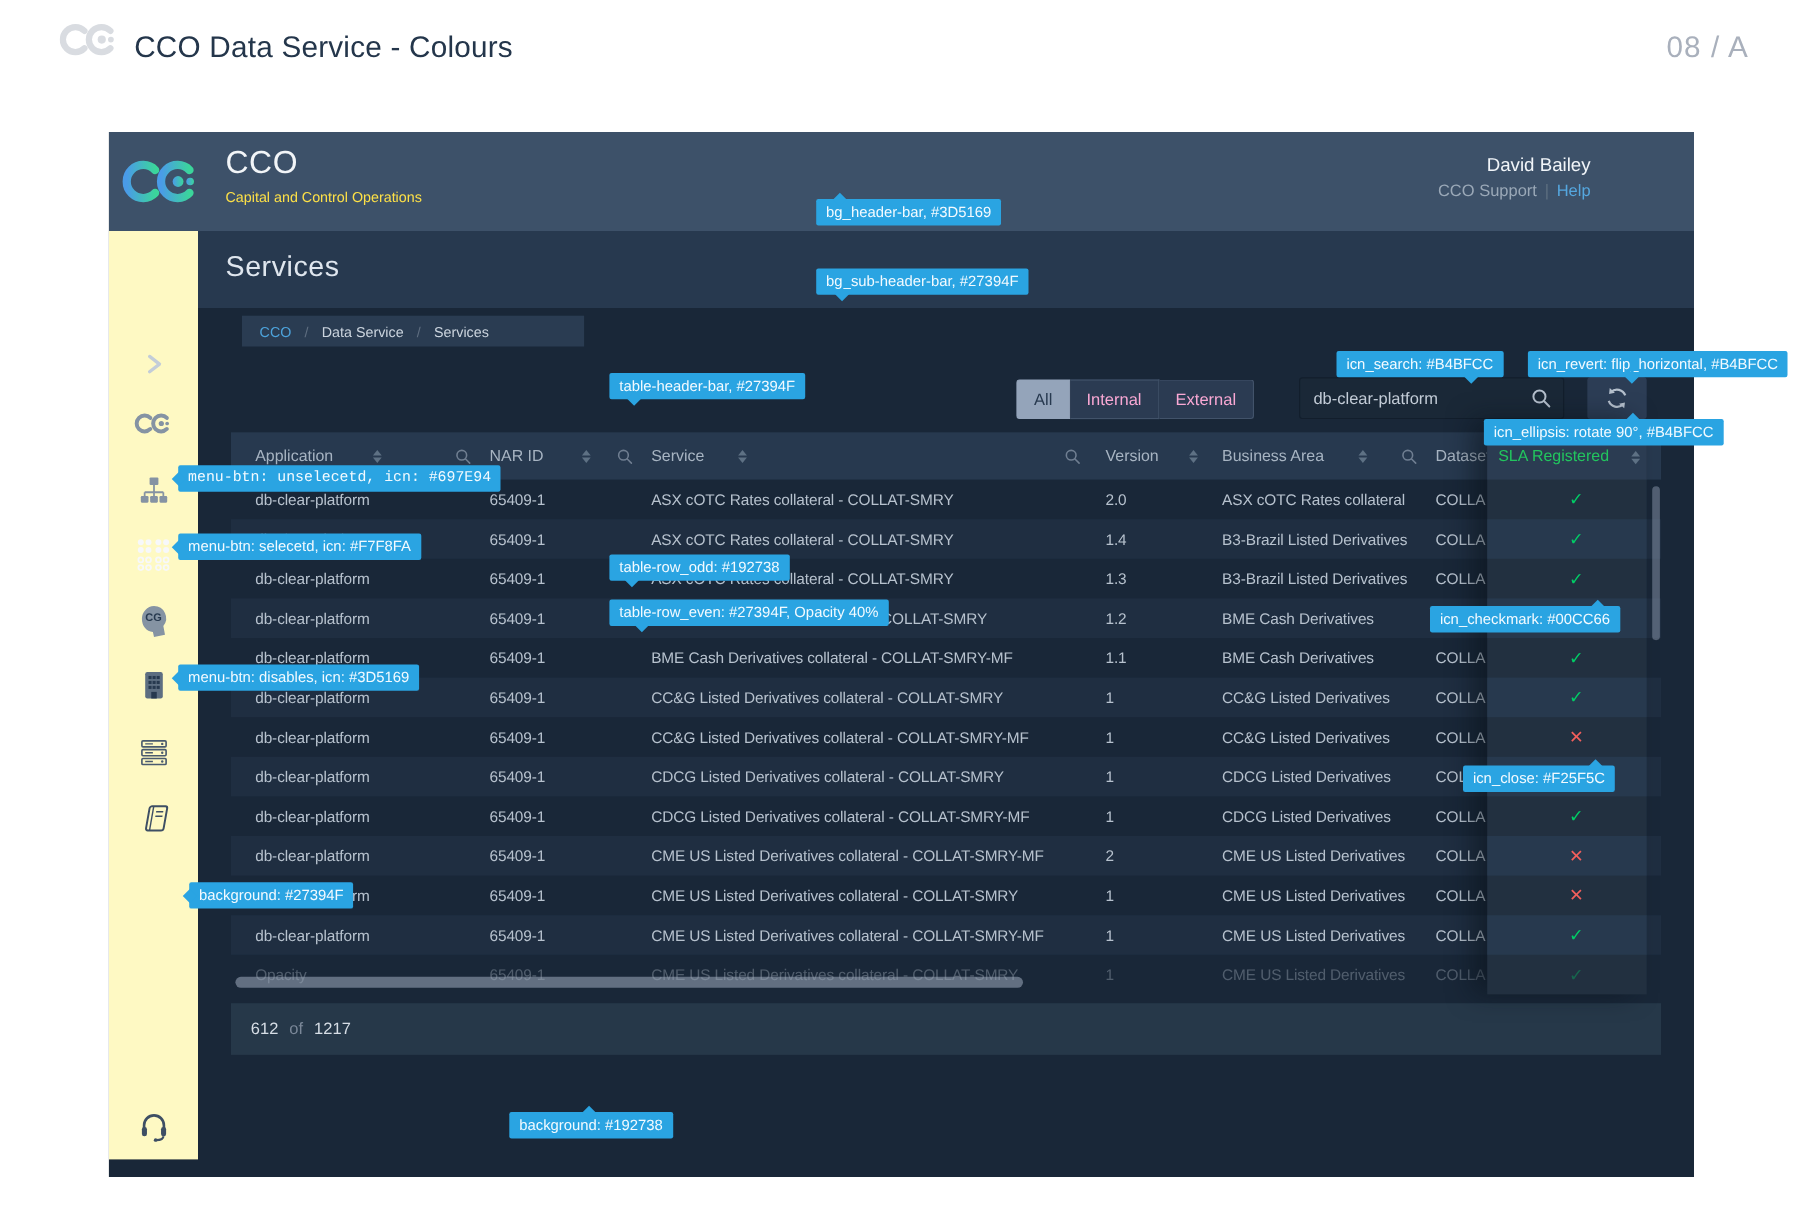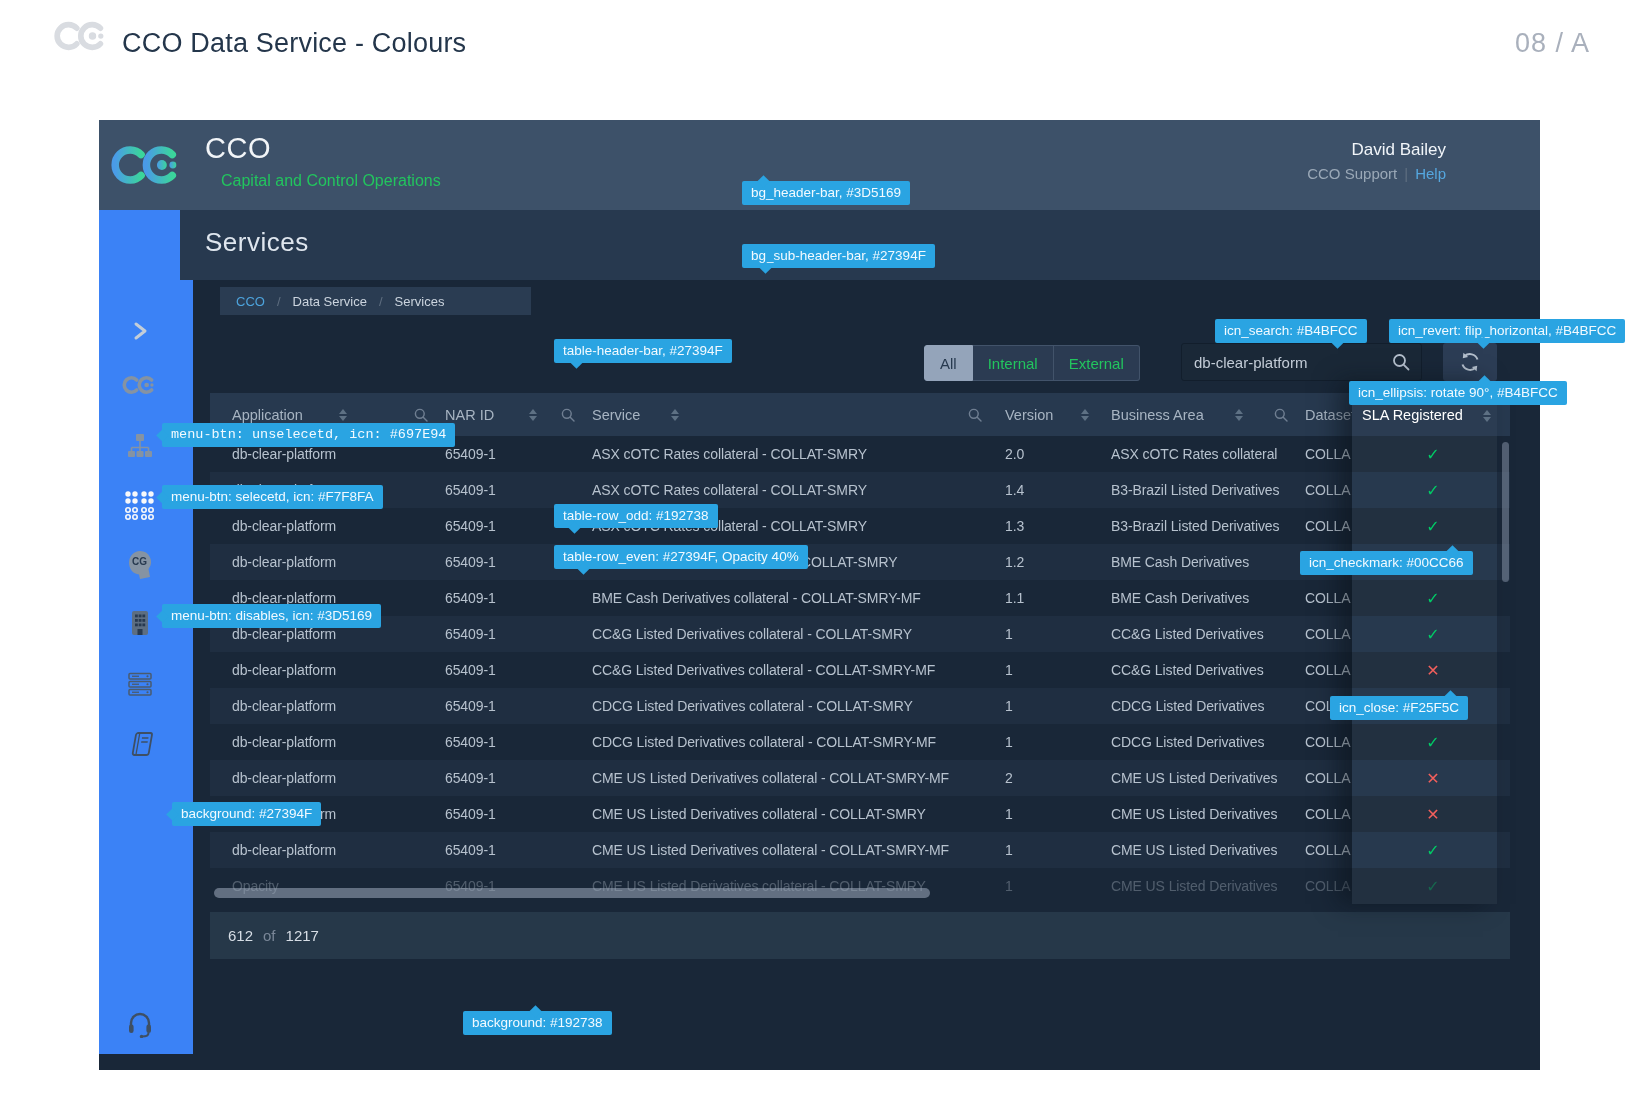--- a/index.html
+++ b/index.html
@@ -12,44 +12,44 @@
   
   .spec-logo{position:absolute;left:54px;top:20px}
   .spec-title{position:absolute;left:122px;top:28px;font-size:27px;font-weight:400;color:#24364B;letter-spacing:.2px}
   .spec-ref{position:absolute;right:50px;top:28px;font-size:27px;font-weight:400;color:#A9B0BC;letter-spacing:1px}
 
   
   #mockup{position:absolute;left:99px;top:120px;width:1441px;height:950px;background:#192738;overflow:hidden}
   .m-header{position:absolute;left:0;top:0;width:100%;height:90px;background:#3D5169}
   .m-logo{position:absolute;left:12px;top:24px}
   .m-app-title{position:absolute;left:106px;top:12px;font-size:29px;font-weight:400;color:#F2F5F8;letter-spacing:.5px}
-  .m-app-sub{position:absolute;left:122px;top:52px;font-size:16px;font-weight:300;color:#22c55e}
+  .m-app-sub{position:absolute;left:106px;top:52px;font-size:13px;font-weight:300;color:#fde047}
   .m-user{position:absolute;right:94px;top:20px;text-align:right}
   .m-user .name{font-size:17px;color:#F1F5F9}
   .m-user .line2{margin-top:5px;font-size:15px}
   .m-user .role{color:#9AA8B7}
   .m-user .sep{color:#5E6E80;margin:0 7px}
   .m-user .help{color:#55A7DF;cursor:pointer}
 
-  .m-sidebar{position:absolute;left:0;top:90px;width:94px;bottom:16px;background:#3b82f6}
+  .m-sidebar{position:absolute;left:0;top:90px;width:81px;bottom:16px;background:#fef9c3}
   .sb-item{position:absolute;left:0;width:81px;height:40px;display:flex;align-items:center;justify-content:center;cursor:pointer}
 
   .m-sub{position:absolute;left:81px;top:90px;right:0;height:70px;background:#27394F}
   .m-sub .title{position:absolute;left:25px;top:17px;font-size:26px;font-weight:300;color:#DFE6EE;letter-spacing:.5px}
 
   .breadcrumb{position:absolute;left:121px;top:167px;width:311px;height:28px;background:#2A3C52;
     display:flex;align-items:center;padding:0 16px;box-sizing:border-box;gap:12px;font-size:13px}
   .breadcrumb .bc-link{color:#4DA3DC;cursor:pointer}
   .breadcrumb .bc-sep{color:#5F6E80}
   .breadcrumb .bc-item{color:#CBD4DE;cursor:pointer}
 
   
   .filter-group{position:absolute;left:825px;top:225px;display:flex;height:36px}
   .fbtn{height:36px;padding:0 15px;box-sizing:border-box;border:1px solid #42536A;border-left-width:0;
-    background:#2B3B52;color:#22c55e;font-size:15px;display:flex;align-items:center;cursor:pointer}
+    background:#2B3B52;color:#f9a8d4;font-size:15px;display:flex;align-items:center;cursor:pointer}
   .fbtn:first-child{border-left-width:1px;border-radius:3px 0 0 3px}
   .fbtn:last-child{border-radius:0 3px 3px 0}
   .fbtn.active{background:#94A4BA;border-color:#94A4BA;color:#27394F}
   .search-box{position:absolute;left:1082px;top:223px;width:241px;height:38px;background:#1A2837;
     border:1px solid #121E2C;border-radius:3px;box-sizing:border-box}
   .search-box input{position:absolute;left:0;top:0;width:200px;height:36px;background:transparent;border:none;outline:none;
     color:#C3CCD7;font-size:15px;padding:0 0 0 12px;font-family:inherit}
   .search-box .mag{position:absolute;right:10px;top:8px}
   .revert-btn{position:absolute;left:1344px;top:223px;width:54px;height:38px;background:#2C3D55;border-radius:3px;
     display:flex;align-items:center;justify-content:center;cursor:pointer}
@@ -71,21 +71,21 @@
   .c-app{left:22px}.c-nar{left:235px}.c-svc{left:382px}.c-ver{left:795px}.c-ba{left:901px}
   .c-ds{left:1095px;width:47px;overflow:hidden}
   .h-app{left:22px}.h-nar{left:235px}.h-svc{left:382px}.h-ver{left:795px}.h-ba{left:901px}.h-ds{left:1095px}
   .s-app{left:129px}.s-nar{left:319px}.s-svc{left:461px}.s-ver{left:871px}.s-ba{left:1025px}
   .q1{left:203px}.q2{left:350px}.q3{left:757px}.q4{left:1063px}
 
   
   .sla-panel{position:absolute;left:1253px;top:261px;width:145px;height:523px;background:#223040;
     box-shadow:-14px 0 22px rgba(8,15,24,.5);z-index:5}
   .sla-head{position:relative;height:55px;background:#2B3C52}
-  .sla-head .lbl{position:absolute;left:10px;bottom:13px;font-size:14.5px;color:#ffffff;white-space:nowrap}
+  .sla-head .lbl{position:absolute;left:10px;bottom:13px;font-size:14.5px;color:#22c55e;white-space:nowrap}
   .sla-head .sort{top:auto;bottom:14px;transform:none;right:6px;left:auto}
   .sla-row{position:relative;height:36px}
   .sla-row.even{background:rgba(41,60,83,0.75)}
   .sla-row.faint{opacity:.35}
   .mark{position:absolute;left:81px;top:50%;transform:translate(-50%,-50%);font-size:16px;font-weight:bold;
     font-family:"DejaVu Sans","Liberation Sans",sans-serif}
 
   .hscroll{position:absolute;left:115px;top:768px;width:716px;height:10px;border-radius:5px;
     background:rgba(158,172,190,.55);z-index:6;cursor:pointer}
   .vscroll{position:absolute;left:1403px;top:322px;width:7px;height:140px;border-radius:4px;

